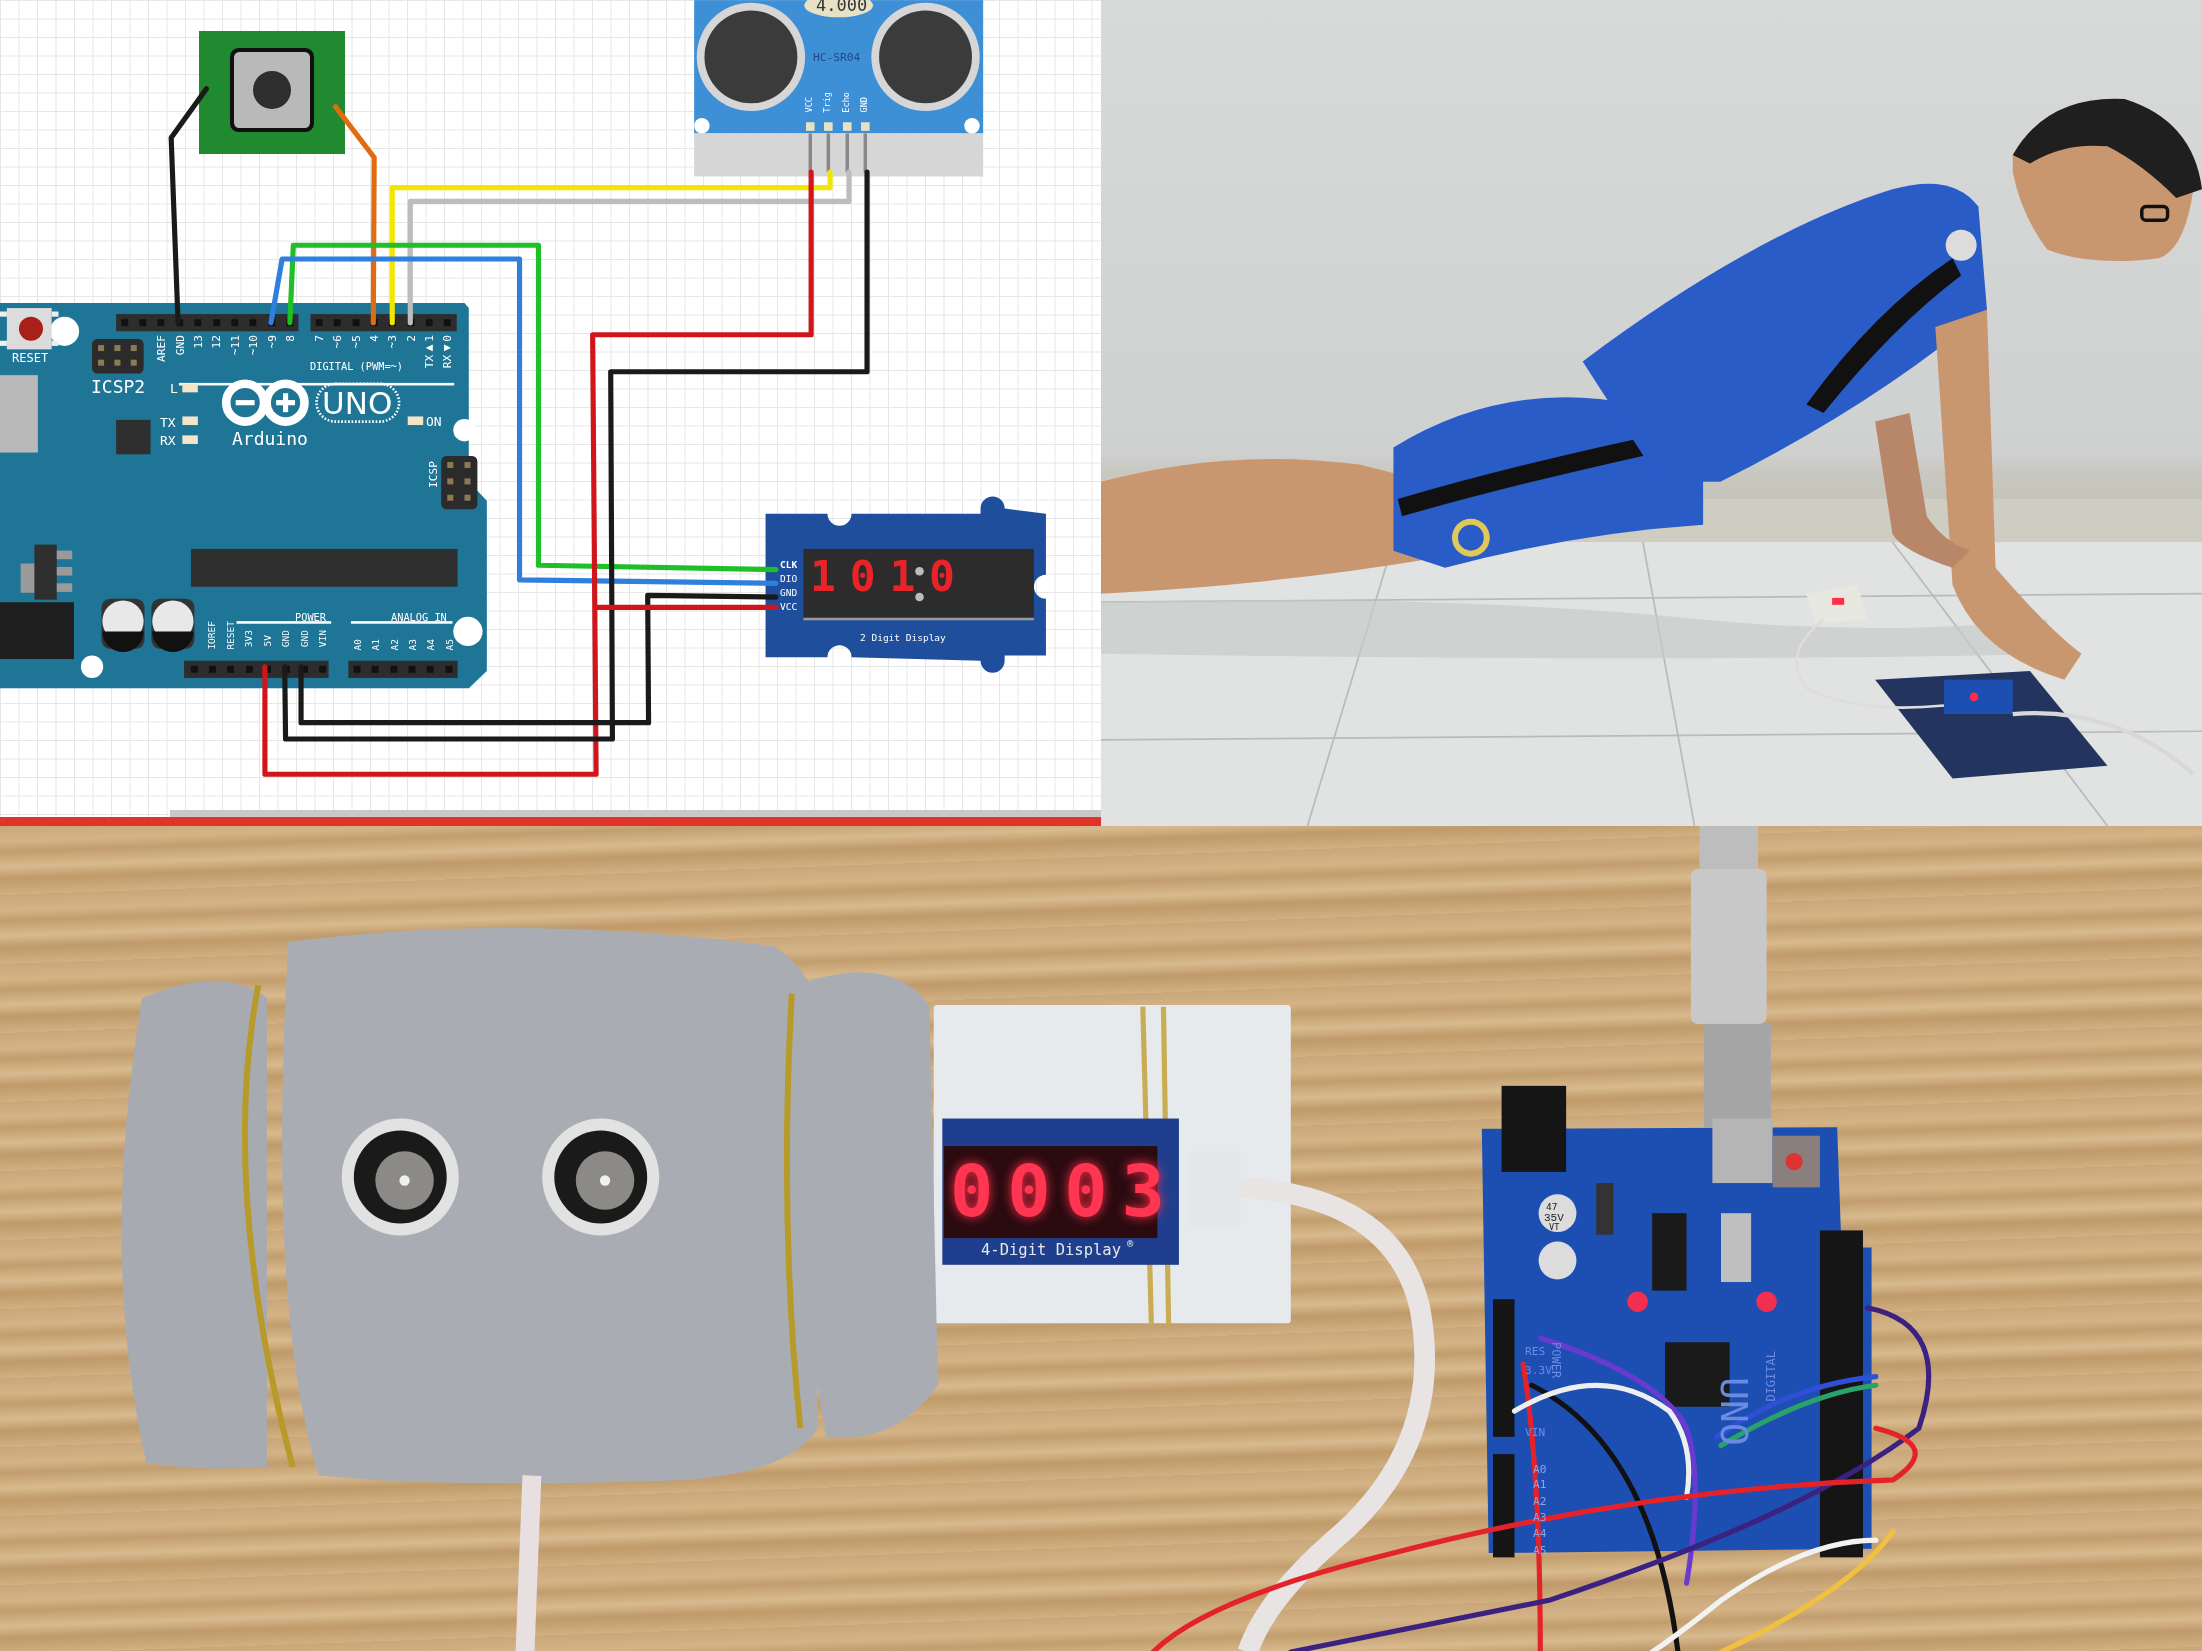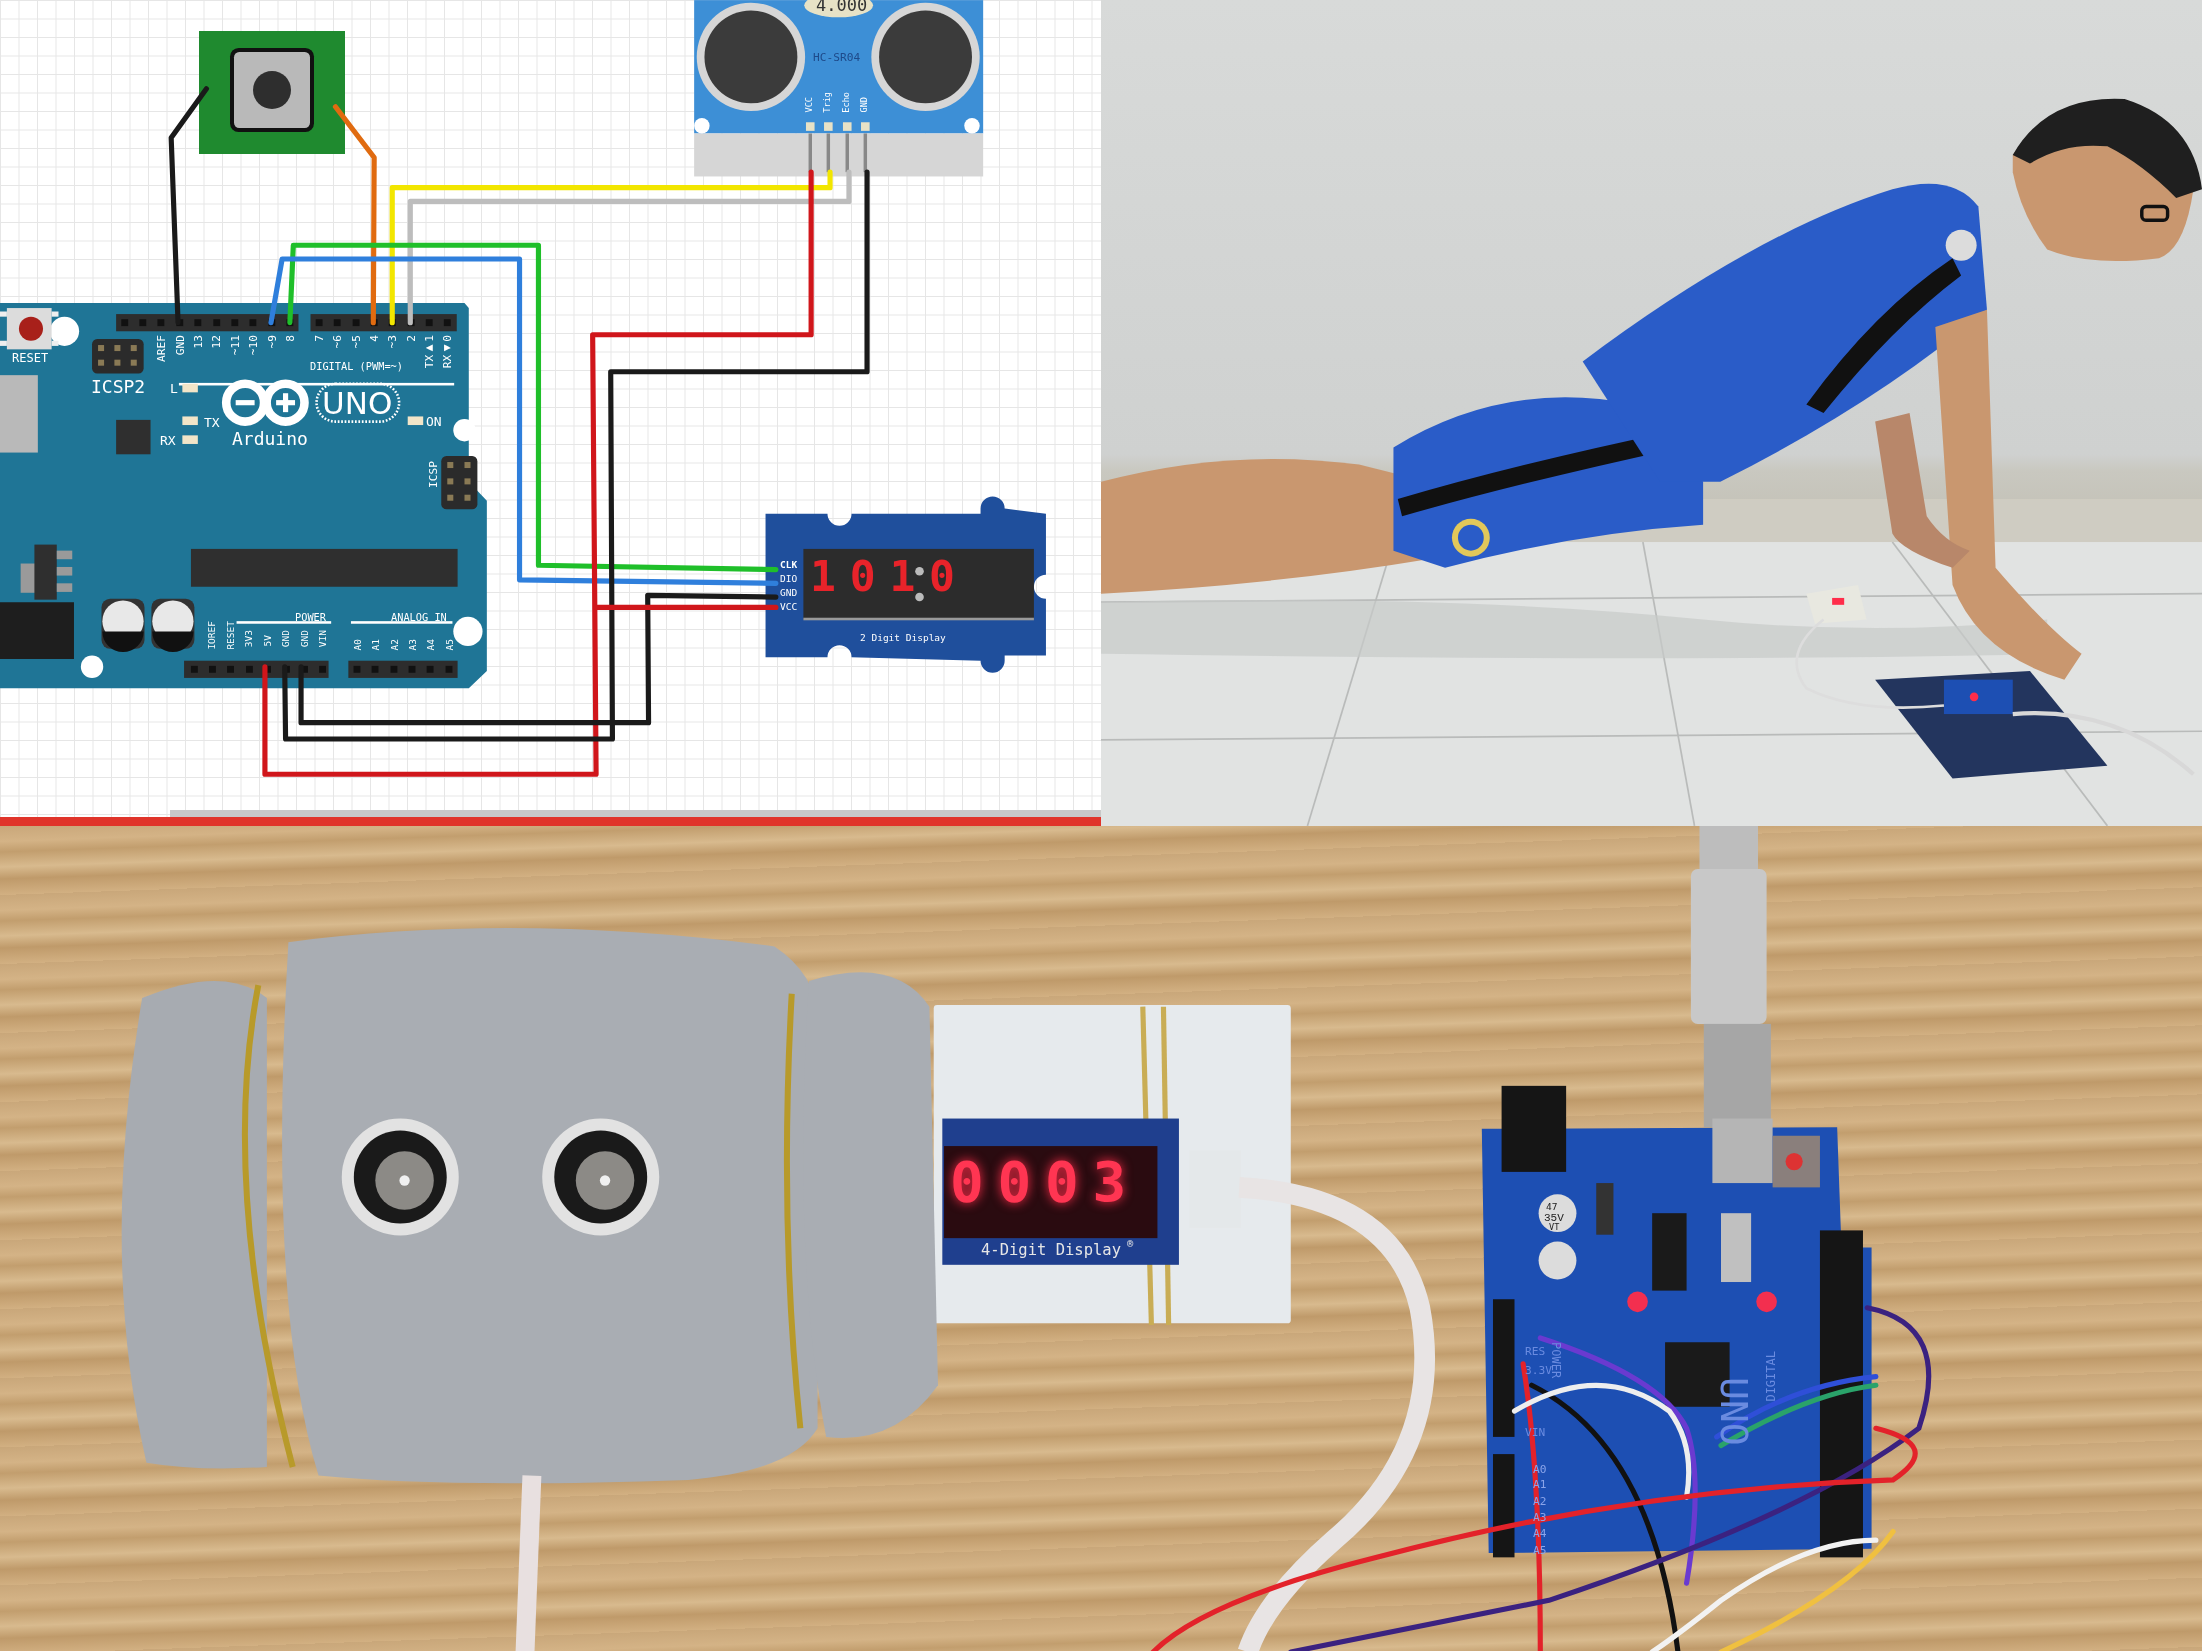--- a/index.html
+++ b/index.html
@@ -138,21 +138,21 @@
     </g>
     <rect x="274" y="465" width="22" height="6" fill="#fff"></rect>
     <rect x="321" y="465" width="22" height="6" fill="#fff"></rect>
     <rect x="329" y="457" width="6" height="22" fill="#fff"></rect>
     <rect x="368" y="446" width="96" height="44" rx="22" fill="none" stroke="#fff" stroke-width="3" stroke-dasharray="2 2"></rect>
   </svg>
 
   <span class="lbl" style="left:12px;top:351px;font-size:12px;">RESET</span>
   <span class="lbl" style="left:91px;top:376px;font-size:18px;">ICSP2</span>
   <span class="lbl" style="left:170px;top:381px;font-size:13px;">L</span>
-  <span class="lbl" style="left:160px;top:415px;font-size:13px;margin-left:44px;">TX</span>
+  <span class="lbl" style="left:160px;top:415px;font-size:13px;">TX</span>
   <span class="lbl" style="left:160px;top:433px;font-size:13px;">RX</span>
   <span class="lbl" style="left:426px;top:414px;font-size:13px;">ON</span>
   <span class="lbl" style="left:322px;top:385px;font-size:31px;font-family:'DejaVu Sans',sans-serif;">UNO</span>
   <span class="lbl" style="left:232px;top:428px;font-size:18px;text-align:center;">Arduino</span>
   <span class="lbl" style="left:310px;top:360px;font-size:10.3px;">DIGITAL (PWM=~)</span>
   <span class="lbl" style="left:295px;top:611px;font-size:10.3px;">POWER</span>
   <span class="lbl" style="left:391px;top:611px;font-size:10.3px;">ANALOG IN</span>
   <span class="vlbl" style="left:427px;top:461px;">ICSP</span>
 
   <span class="vlbl" style="left:155px;top:335px;">AREF</span>
@@ -371,21 +371,21 @@
       <path d="M1760 680 Q1860 620 1940 680 Q1970 720 1960 780" stroke="#eee"></path>
       <path d="M2170 560 Q2270 580 2230 700 Q2100 800 1800 900 Q1600 940 1500 960" stroke="#3b2280"></path>
       <path d="M2180 700 Q2260 720 2200 760 Q1900 770 1600 850 Q1400 900 1340 960" stroke="#e3222a"></path>
       <path d="M2180 650 Q2100 660 2000 720" stroke="#2aa36a"></path>
       <path d="M2180 640 Q2080 650 1995 710" stroke="#2f4fd8"></path>
       <path d="M2180 830 Q2100 830 2000 900 Q1950 940 1920 960" stroke="#f2f2f2"></path>
       <path d="M2200 820 Q2150 890 2000 960" stroke="#f0c040"></path>
     </g>
   </svg>
 
-  <span class="segdigits" style="left:950px;top:323px;font-size:56px;color:#ff3552;text-shadow:0 0 10.3px #ff2d4a;">0003</span>
+  <span class="segdigits" style="left:950px;top:323px;font-size:72px;color:#ff3552;text-shadow:0 0 10.3px #ff2d4a;">0003</span>
   <span class="lbl" style="left:981px;top:415px;font-size:15.5px;color:#e6e6e6;">4-Digit Display</span>
   <span class="lbl" style="left:1127px;top:411px;font-size:10.3px;color:#e6e6e6;">®</span>
 
   <span class="lbl" style="left:1549px;top:516px;font-size:12px;color:#6a8be0;writing-mode:vertical-rl;">POWER</span>
   <span class="lbl" style="left:1525px;top:519px;font-size:11.2px;color:#6a8be0;">RES</span>
   <span class="lbl" style="left:1525px;top:538px;font-size:11.2px;color:#6a8be0;">3.3V</span>
   <span class="lbl" style="left:1525px;top:600px;font-size:11.2px;color:#6a8be0;">VIN</span>
   <span class="lbl" style="left:1712px;top:551px;font-size:38px;color:#6a8be0;writing-mode:vertical-rl;">UNO</span>
   <span class="lbl" style="left:1764px;top:525px;font-size:12px;color:#6a8be0;writing-mode:vertical-rl;transform:rotate(180deg);">DIGITAL</span>
   <span class="lbl" style="left:1533px;top:637px;font-size:11.2px;color:#8aa4ea;">A0</span>

